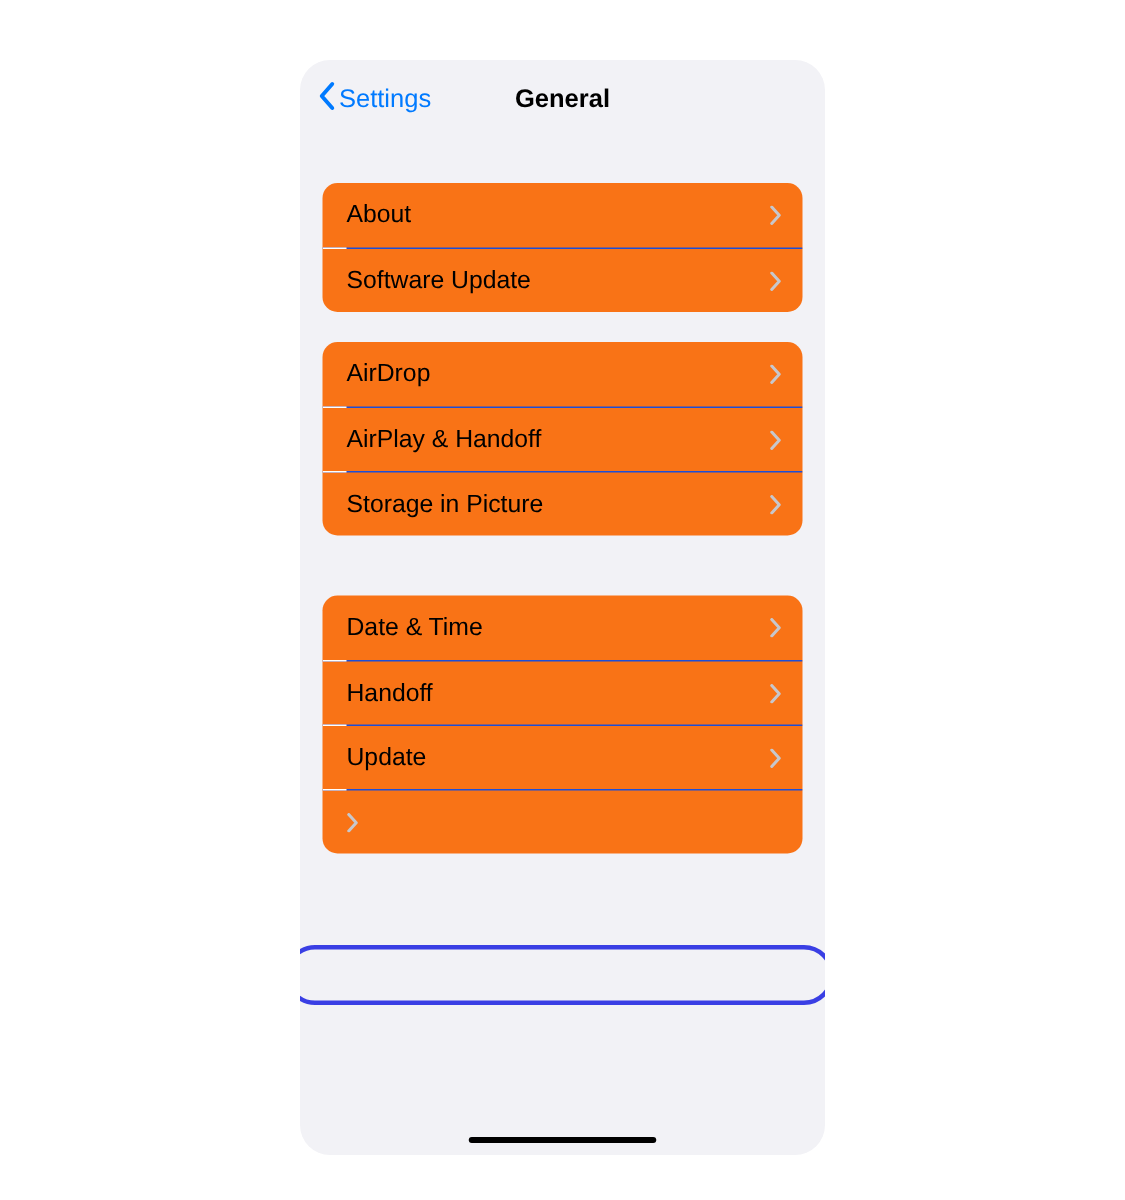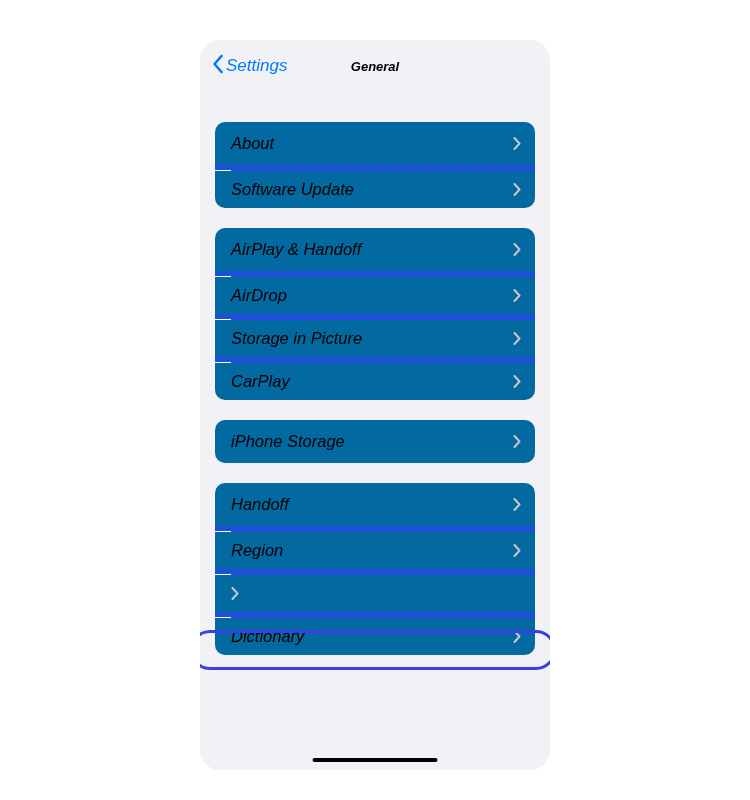--- a/index.html
+++ b/index.html
@@ -18,21 +18,20 @@
       align-items: flex-start;
       padding-top: 40px;
     }
     .phone {
       width: 350px;
       height: 730px;
       background: #f2f2f6;
       border-radius: 20px;
       overflow: hidden;
       position: relative;
-      font-style: italic;
     }
     .header {
       height: 52px;
       display: flex;
       align-items: center;
       padding: 0 12px;
       position: relative;
     }
     .back {
       display: flex;
@@ -43,44 +42,44 @@
       cursor: pointer;
     }
     .back svg {
       width: 12px;
       height: 20px;
     }
     .title {
       position: absolute;
       left: 50%;
       transform: translateX(-50%);
-      font-size: 13px;
+      font-size: 17px;
       font-weight: 600;
       color: #000;
     }
     .content {
       padding: 0;
     }
     .group {
       margin: 20px 15px 0 15px;
-      background: #0369a1;
+      background: #f97316;
       border-radius: 10px;
       overflow: hidden;
     }
     .item {
       height: 43px;
       display: flex;
       align-items: center;
       justify-content: space-between;
       padding: 0 14px 0 16px;
       cursor: pointer;
       position: relative;
     }
     .item + .item {
-      border-top: 6px solid #1d4ed8;
+      border-top: 1px solid #1d4ed8;
     }
     .item + .item::before {
       content: '';
       position: absolute;
       top: -1px;
       left: 0;
       width: 16px;
       height: 1px;
       background: #ffffff;
     }
@@ -150,90 +149,74 @@
         <span class="chevron">
             <svg viewBox="0 0 8 13">
               <path d="M1.5 1 L6.5 6.5 L1.5 12" stroke="#c7c7cc" stroke-width="2" fill="none" stroke-linecap="round" stroke-linejoin="round"></path>
             </svg>
           </span>
       </div>
     </div>
 
     <div class="group">
       <div class="item">
+        <span class="item-label">AirDrop</span>
+        <span class="chevron">
+            <svg viewBox="0 0 8 13">
+              <path d="M1.5 1 L6.5 6.5 L1.5 12" stroke="#c7c7cc" stroke-width="2" fill="none" stroke-linecap="round" stroke-linejoin="round"></path>
+            </svg>
+          </span>
+      </div>
+      <div class="item">
         <span class="item-label">AirPlay &amp; Handoff</span>
         <span class="chevron">
             <svg viewBox="0 0 8 13">
               <path d="M1.5 1 L6.5 6.5 L1.5 12" stroke="#c7c7cc" stroke-width="2" fill="none" stroke-linecap="round" stroke-linejoin="round"></path>
             </svg>
           </span>
       </div>
       <div class="item">
-        <span class="item-label">AirDrop</span>
-        <span class="chevron">
-            <svg viewBox="0 0 8 13">
-              <path d="M1.5 1 L6.5 6.5 L1.5 12" stroke="#c7c7cc" stroke-width="2" fill="none" stroke-linecap="round" stroke-linejoin="round"></path>
-            </svg>
-          </span>
-      </div>
-      <div class="item">
         <span class="item-label">Storage in Picture</span>
         <span class="chevron">
             <svg viewBox="0 0 8 13">
               <path d="M1.5 1 L6.5 6.5 L1.5 12" stroke="#c7c7cc" stroke-width="2" fill="none" stroke-linecap="round" stroke-linejoin="round"></path>
             </svg>
           </span>
       </div>
-      <div class="item">
-        <span class="item-label">CarPlay</span>
-        <span class="chevron">
-            <svg viewBox="0 0 8 13">
-              <path d="M1.5 1 L6.5 6.5 L1.5 12" stroke="#c7c7cc" stroke-width="2" fill="none" stroke-linecap="round" stroke-linejoin="round"></path>
-            </svg>
-          </span>
-      </div>
     </div>
 
     <div class="group">
-      <div class="item">
-        <span class="item-label">iPhone Storage</span>
-        <span class="chevron">
-            <svg viewBox="0 0 8 13">
-              <path d="M1.5 1 L6.5 6.5 L1.5 12" stroke="#c7c7cc" stroke-width="2" fill="none" stroke-linecap="round" stroke-linejoin="round"></path>
-            </svg>
-          </span>
-      </div>
     </div>
 
     <div class="group">
       <div class="item">
+        <span class="item-label">Date &amp; Time</span>
+        <span class="chevron">
+            <svg viewBox="0 0 8 13">
+              <path d="M1.5 1 L6.5 6.5 L1.5 12" stroke="#c7c7cc" stroke-width="2" fill="none" stroke-linecap="round" stroke-linejoin="round"></path>
+            </svg>
+          </span>
+      </div>
+      <div class="item">
         <span class="item-label">Handoff</span>
         <span class="chevron">
             <svg viewBox="0 0 8 13">
               <path d="M1.5 1 L6.5 6.5 L1.5 12" stroke="#c7c7cc" stroke-width="2" fill="none" stroke-linecap="round" stroke-linejoin="round"></path>
             </svg>
           </span>
       </div>
       <div class="item">
-        <span class="item-label">Region</span>
-        <span class="chevron">
-            <svg viewBox="0 0 8 13">
-              <path d="M1.5 1 L6.5 6.5 L1.5 12" stroke="#c7c7cc" stroke-width="2" fill="none" stroke-linecap="round" stroke-linejoin="round"></path>
-            </svg>
-          </span>
-      </div>
-      <div class="item">
-        <span class="chevron">
-            <svg viewBox="0 0 8 13">
-              <path d="M1.5 1 L6.5 6.5 L1.5 12" stroke="#c7c7cc" stroke-width="2" fill="none" stroke-linecap="round" stroke-linejoin="round"></path>
-            </svg>
-          </span>
-      </div>
-      <div class="item">
-        <span class="item-label">Dictionary</span>
+        <span class="item-label">Update</span>
+        <span class="chevron">
+            <svg viewBox="0 0 8 13">
+              <path d="M1.5 1 L6.5 6.5 L1.5 12" stroke="#c7c7cc" stroke-width="2" fill="none" stroke-linecap="round" stroke-linejoin="round"></path>
+            </svg>
+          </span>
+      </div>
+      <div class="item">
         <span class="chevron">
             <svg viewBox="0 0 8 13">
               <path d="M1.5 1 L6.5 6.5 L1.5 12" stroke="#c7c7cc" stroke-width="2" fill="none" stroke-linecap="round" stroke-linejoin="round"></path>
             </svg>
           </span>
       </div>
     </div>
 
   </div>
 

